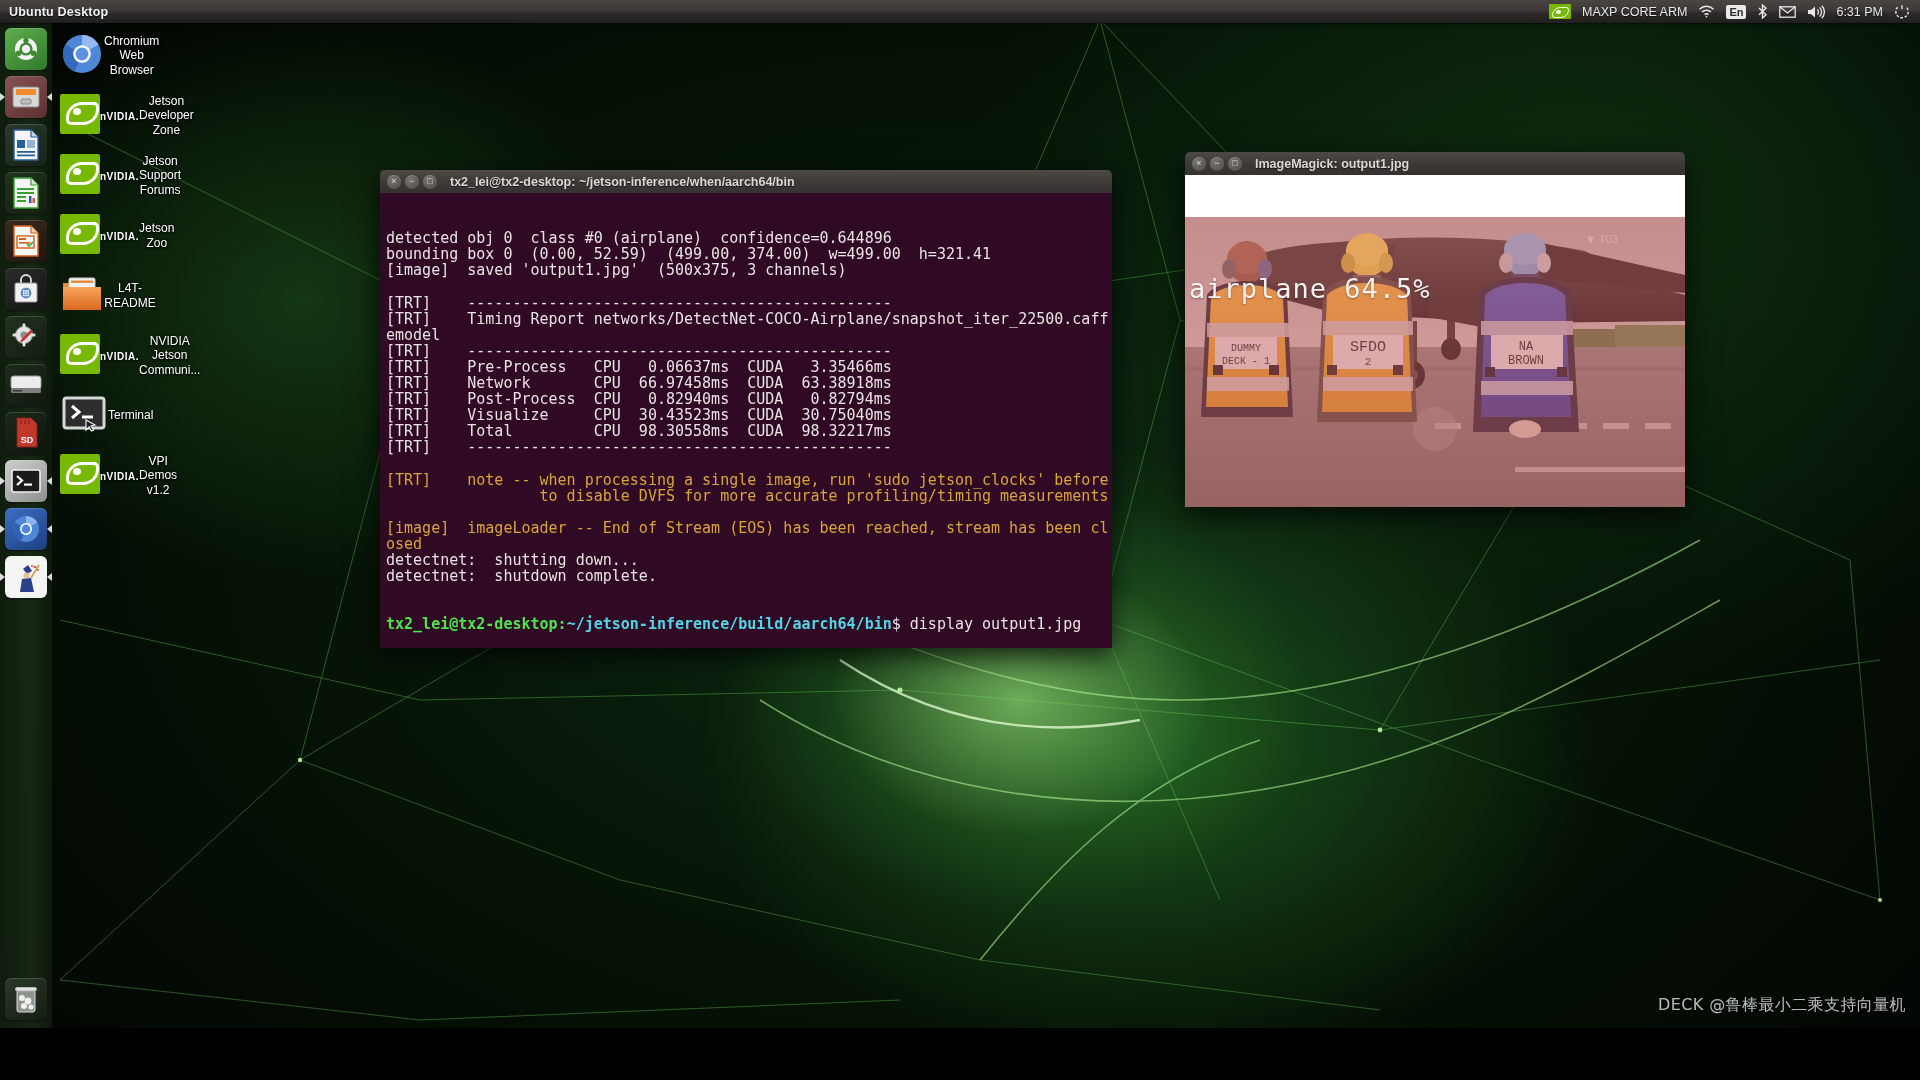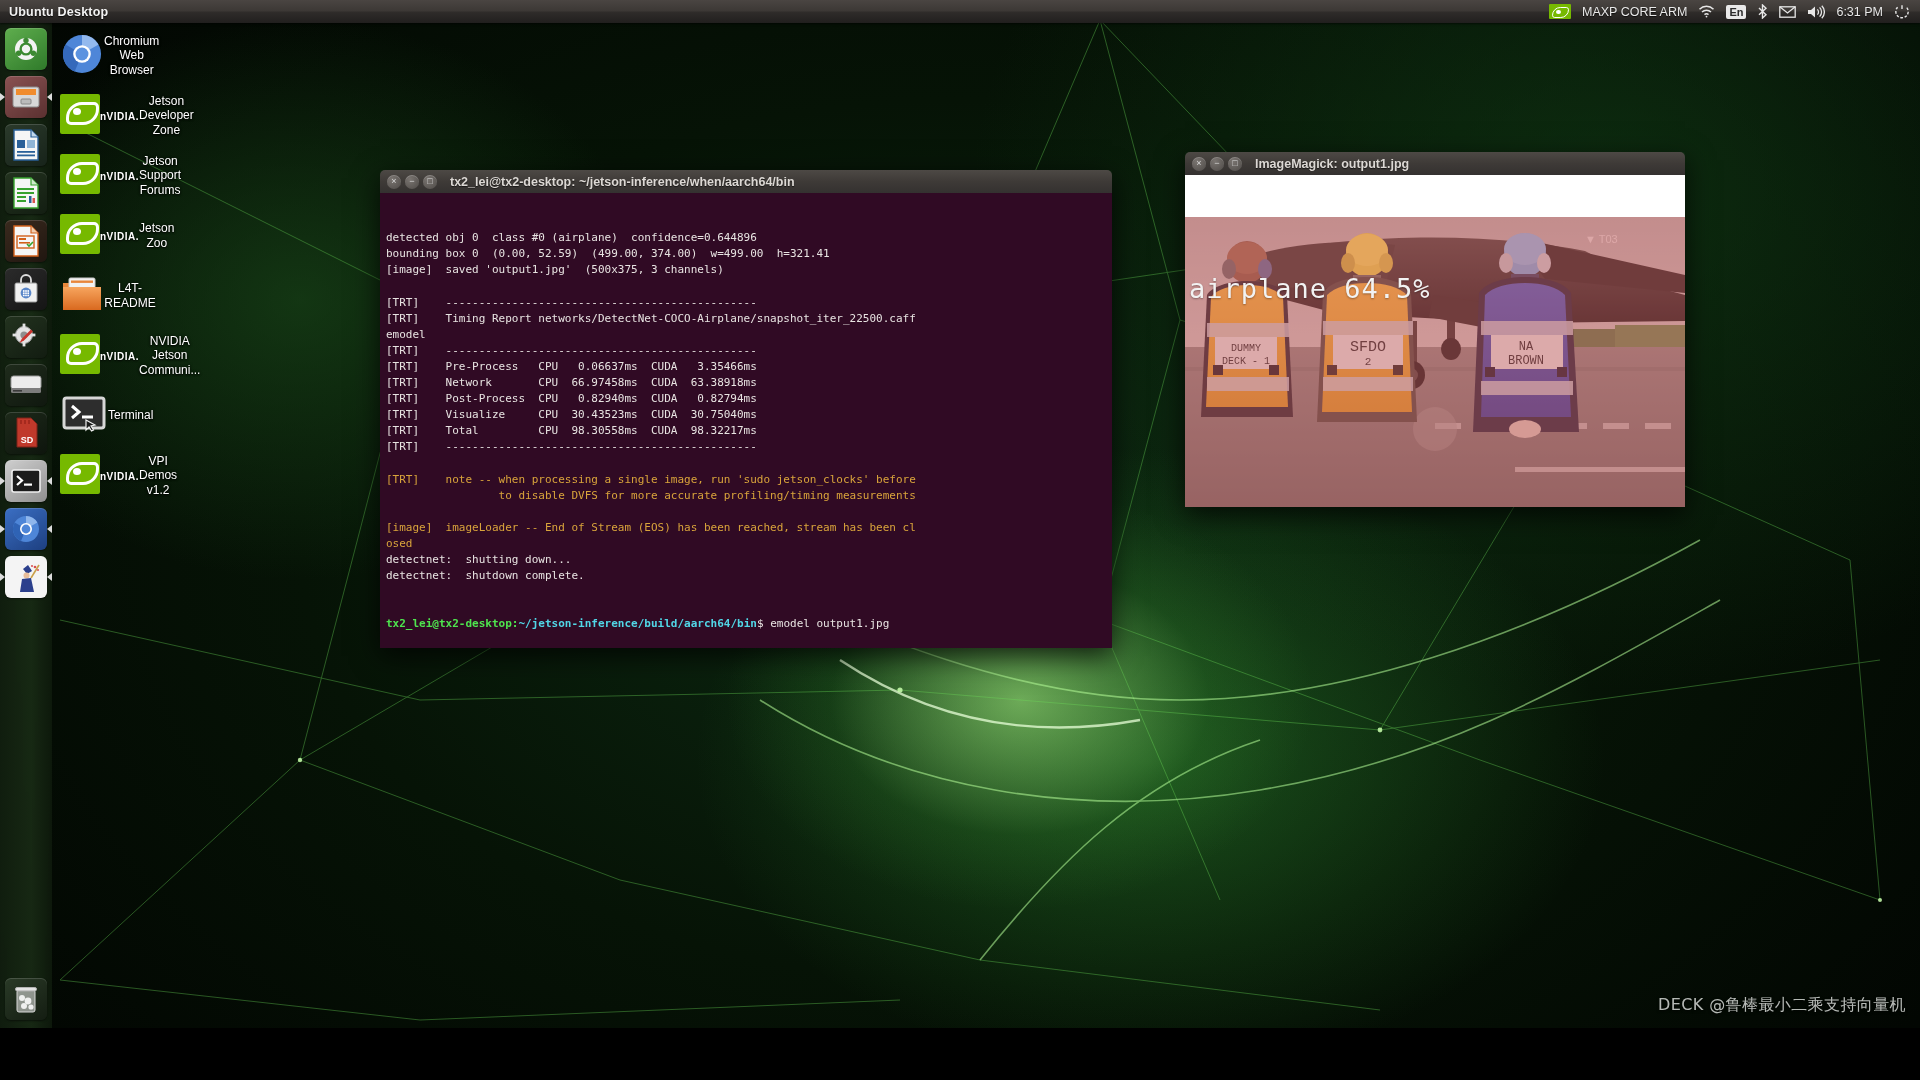--- a/index.html
+++ b/index.html
@@ -94,21 +94,21 @@
     box-shadow: inset 0 1px 0 rgba(255,255,255,0.2);
     display:flex; align-items:center; justify-content:center;
     color:#d8d8d8; font-size: 9px; line-height: 1; font-family: "Liberation Sans", sans-serif; }
   .wtitle { margin-left: 9px; color: #dcd8d4; font-size: 12.5px; font-weight: bold;
     text-shadow: 0 1px 1px rgba(0,0,0,0.6); white-space: nowrap; overflow: hidden; }
 
   
   #terminal { left: 380px; top: 170px; width: 732px; }
   #termbody { background: #300a24; padding: 5px 6px 6px 6px; height: 455px; overflow: hidden;
     font-family: "DejaVu Sans Mono", "Liberation Mono", monospace;
-    font-size: 11px; line-height: 16.1px; color: #e8e4e2; white-space: pre; }
+    font-size: 15px; line-height: 16.1px; color: #e8e4e2; white-space: pre; }
   #termbody .cmt { color: #d9a43b; }
   #termbody .usr { color: #4ee44e; font-weight: bold; }
   #termbody .pth { color: #51d6e6; font-weight: bold; }
 
   
   #imwin { left: 1185px; top: 152px; width: 500px; }
   #imbody { width: 500px; background: #fff; }
   #imcanvas { position: relative; width: 500px; height: 290px; overflow: hidden; }
   #imlabel { position: absolute; left: 4px; top: 56px; color: #f2f2f2; font-size: 27px;
     font-family: "DejaVu Sans Mono", monospace; letter-spacing: 1px; z-index: 6;
@@ -445,21 +445,21 @@
 
   <div class="win" id="terminal">
     <div class="titlebar">
       <span class="wbtn">×</span>
       <span class="wbtn">−</span>
       <span class="wbtn">□</span>
       <span class="wtitle">tx2_lei@tx2-desktop: ~/jetson-inference/when/aarch64/bin</span>
     </div>
     <div id="termbody">
       <div id="termlines"><div>detected obj 0  class #0 (airplane)  confidence=0.644896</div><div>bounding box 0  (0.00, 52.59)  (499.00, 374.00)  w=499.00  h=321.41</div><div>[image]  saved 'output1.jpg'  (500x375, 3 channels)</div><div>&nbsp;</div><div>[TRT]    -----------------------------------------------</div><div>[TRT]    Timing Report networks/DetectNet-COCO-Airplane/snapshot_iter_22500.caff</div><div>emodel</div><div>[TRT]    -----------------------------------------------</div><div>[TRT]    Pre-Process   CPU   0.06637ms  CUDA   3.35466ms</div><div>[TRT]    Network       CPU  66.97458ms  CUDA  63.38918ms</div><div>[TRT]    Post-Process  CPU   0.82940ms  CUDA   0.82794ms</div><div>[TRT]    Visualize     CPU  30.43523ms  CUDA  30.75040ms</div><div>[TRT]    Total         CPU  98.30558ms  CUDA  98.32217ms</div><div>[TRT]    -----------------------------------------------</div><div>&nbsp;</div><div class="cmt">[TRT]    note -- when processing a single image, run 'sudo jetson_clocks' before</div><div class="cmt">                 to disable DVFS for more accurate profiling/timing measurements</div><div>&nbsp;</div><div class="cmt">[image]  imageLoader -- End of Stream (EOS) has been reached, stream has been cl</div><div class="cmt">osed</div><div>detectnet:  shutting down...</div><div>detectnet:  shutdown complete.</div></div>
-      <div><span class="usr">tx2_lei@tx2-desktop</span><span class="usr">:</span><span class="pth">~/jetson-inference/build/aarch64/bin</span><span>$ </span><span>emodel output1.jpg</span></div>
+      <div><span class="usr">tx2_lei@tx2-desktop</span><span class="usr">:</span><span class="pth">~/jetson-inference/build/aarch64/bin</span><span>$ </span><span>display output1.jpg</span></div>
       
     </div>
   </div>
 
   <div class="win" id="imwin">
     <div class="titlebar">
       <span class="wbtn">×</span>
       <span class="wbtn">−</span>
       <span class="wbtn">□</span>
       <span class="wtitle">ImageMagick: output1.jpg</span>

